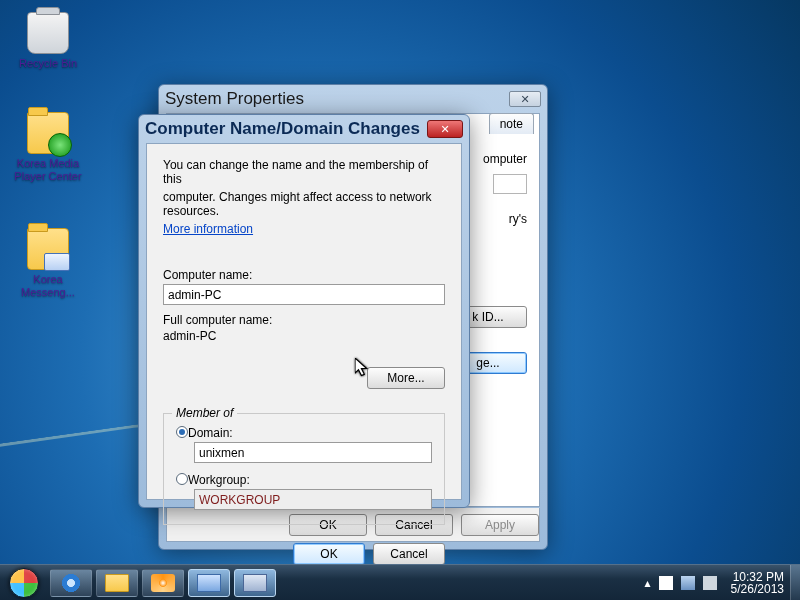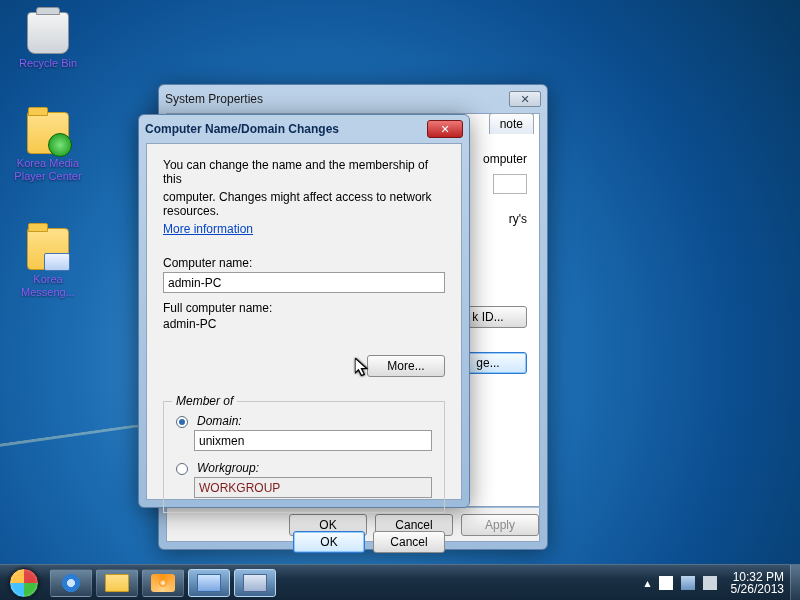--- a/index.html
+++ b/index.html
@@ -11,21 +11,21 @@
 }
 
 
 .swirl {
   position: absolute; left: -30px; top: 430px; width: 260px; height: 90px;
   border-top: 3px solid rgba(255,255,200,0.35);
   border-radius: 0 180px 0 0; transform: rotate(-8deg); pointer-events:none;
 }
 
 
-.desktop-icon { position:absolute; width:72px; text-align:center; color:#8b5cf6; text-shadow:0 1px 2px rgba(0,0,0,.6); cursor:pointer;}
+.desktop-icon { position:absolute; width:72px; text-align:center; color:#4c1d95; text-shadow:0 1px 2px rgba(0,0,0,.6); cursor:pointer;}
 .desktop-icon .glyph { width:42px; height:42px; margin:0 auto 3px; position:relative; }
 .desktop-icon .label { font-size:11px; line-height:13px; }
 
 .bin .glyph { background:linear-gradient(#f4f4f4,#cfd4da); border-radius:4px 4px 8px 8px; border:1px solid #8b9097;}
 .bin .glyph::after{content:"";position:absolute;top:-6px;left:8px;right:8px;height:6px;background:#cfd4da;border:1px solid #8b9097;border-radius:3px 3px 0 0;}
 
 .folder .glyph{ background:linear-gradient(#ffe08a,#f7c94c); border:1px solid #c99a1e; border-radius:2px 4px 4px 4px;}
 .folder .glyph::before{content:"";position:absolute;top:-6px;left:0;width:18px;height:7px;background:#f7c94c;border:1px solid #c99a1e;border-radius:2px 2px 0 0;}
 .media .glyph::after{content:"";position:absolute;right:-4px;bottom:-4px;width:22px;height:22px;border-radius:50%;background:radial-gradient(#7be47b,#0c8e0c);border:1px solid #066406;}
 .msg .glyph::after{content:"";position:absolute;right:-2px;bottom:-2px;width:24px;height:16px;background:linear-gradient(#eef4ff,#b7d0f3);border:1px solid #4672b7;border-radius:2px;}
@@ -46,21 +46,21 @@
 .tray .t-ic{width:14px;height:14px;}
 .flag{background:linear-gradient(90deg,#fff 0 100%);}  
 .net{background:linear-gradient(#bcd5f0,#6b92c2);} 
 .vol{background:linear-gradient(#cfd7de 0 100%);}
 .clock{text-align:right;font-size:11px;line-height:12px;padding-left:6px;}
 .showdesk{width:10px;height:36px;border-left:1px solid #ffffff33;background:linear-gradient(#5a7690,#22374c);}
 
 
 .win{position:absolute;background:linear-gradient(#bcd2e9,#9dbbdb);border:1px solid #5e7fa6;border-radius:6px;box-shadow:0 4px 24px rgba(0,0,0,.45);}
 .titlebar{height:28px;display:flex;align-items:center;padding:0 6px;color:#1a1a1a;}
-.titlebar .ttl{flex:1;font-size:12px;}
+.titlebar .ttl{flex:1;font-size:17px;}
 .close-x{width:36px;height:18px;border-radius:3px;background:linear-gradient(#e77,#b22);border:1px solid #7a1515;color:#fff;display:flex;align-items:center;justify-content:center;font-size:11px;cursor:pointer;}
 .greyclose{width:32px;height:16px;border:1px solid #7a8a9b;border-radius:2px;background:linear-gradient(#e6ecf3,#c5d2e0);display:flex;align-items:center;justify-content:center;color:#3a4a5a;cursor:pointer;font-size:11px;}
 .client{position:absolute;left:7px;right:7px;bottom:7px;top:28px;background:#f1f1f1;border:1px solid #8da5c0;}
 
 
 .sysprops{left:158px;top:84px;width:390px;height:466px;}
 .sp-body{position:absolute;inset:7px 7px 42px 7px;top:28px;background:#fff;border:1px solid #8da5c0;}
 .tabstrip{position:absolute;top:-1px;left:3px;display:flex;margin-left:32px;}
 .tab{border:1px solid #9aa7b6;border-bottom:none;background:linear-gradient(#fdfdfd,#e3ebf5);padding:3px 10px;border-radius:3px 3px 0 0;margin-right:-1px;cursor:pointer;}
 .sp-inner{position:absolute;left:0;right:0;top:20px;bottom:0;padding:10px 12px;color:#000;}
@@ -75,21 +75,21 @@
 .cndc{left:138px;top:114px;width:332px;height:394px;}
 .cndc .client{background:#f1f1f1;padding:14px 16px;color:#000;}
 .note{margin-bottom:4px;}
 .link{color:#0/06/cc;color:#0645c8;text-decoration:underline;cursor:pointer;}
 .lbl{margin-top:8px;margin-bottom:2px;}
 .txtinput{width:100%;height:21px;border:1px solid #9a9a9a;background:#fff;padding:0 4px;}
 .txtinput[disabled]{background:#eee;color:#7f1d1d;}
 .more-row{display:flex;justify-content:flex-end;margin:24px 0;}
 .groupbox{border:1px solid #c9c9c9;margin-top:6px;padding:10px 12px 14px;position:relative;}
 .groupbox .legend{position:absolute;top:-8px;left:8px;background:#f1f1f1;padding:0 4px;font-style:italic;}
-.radio-row{display:flex;align-items:flex-end;gap:9px;margin:2px 0;font-style:italic;}
+.radio-row{display:flex;align-items:flex-start;gap:0;margin:2px 0;}
 .radio{width:12px;height:12px;border:1px solid #5a6b7c;border-radius:50%;background:#fff;display:inline-flex;align-items:center;justify-content:center;}
 .radio.checked::after{content:"";width:6px;height:6px;border-radius:50%;background:#2b6cb5;}
 .dlg-footer{display:flex;justify-content:flex-end;gap:8px;margin-top:18px;}
 
 .cursor{position:absolute;left:355px;top:358px;width:14px;height:20px;pointer-events:none;}
 .cursor svg{filter:drop-shadow(0 0 1px #000);}
 </style>
 </head>
 <body>
 
@@ -145,21 +145,21 @@
 <div class="win cndc">
   <div class="titlebar">
     <span class="ttl" style="font-weight:600;color:#0b2a55">Computer Name/Domain Changes</span>
     <span class="close-x">✕</span>
   </div>
   <div class="client">
     <div class="note">You can change the name and the membership of this</div>
     <div class="note">computer. Changes might affect access to network resources.</div>
     <span class="link">More information</span>
 
-    <div class="lbl" style="margin-top:20px">Computer name:</div>
+    <div class="lbl" style="margin-top:32px">Computer name:</div>
     <input class="txtinput" value="admin-PC" style="">
 
     <div class="lbl">Full computer name:</div>
     <div>admin-PC</div>
 
     <div class="more-row">
         <button class="btn"><span>More...</span></button>
       </div>
 
     <div class="groupbox">

